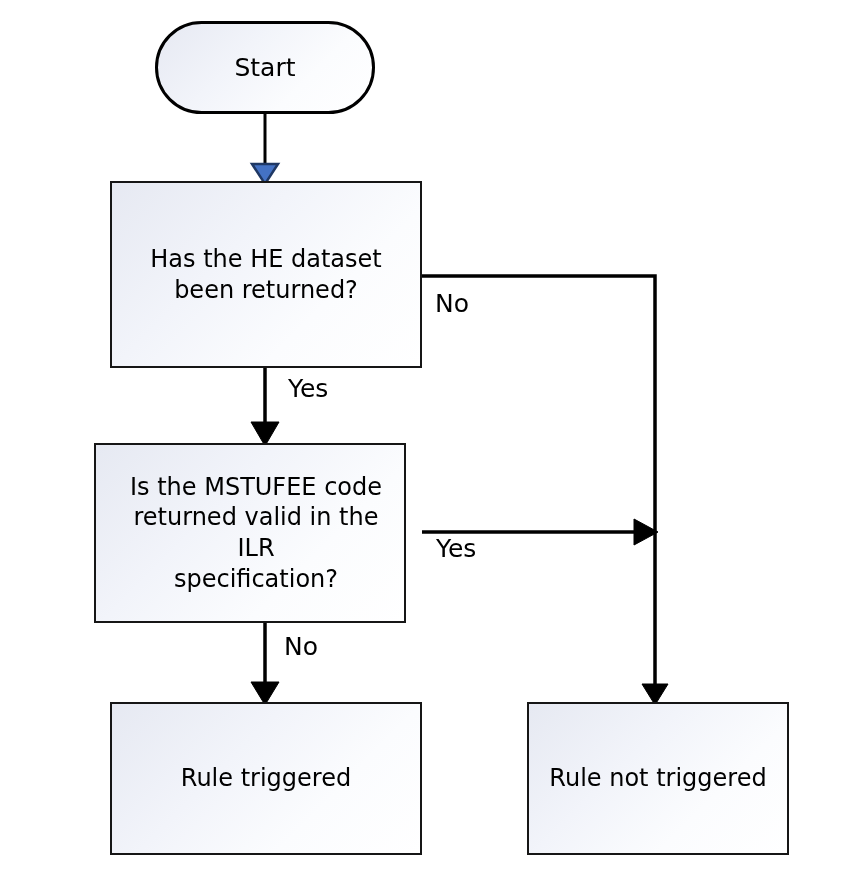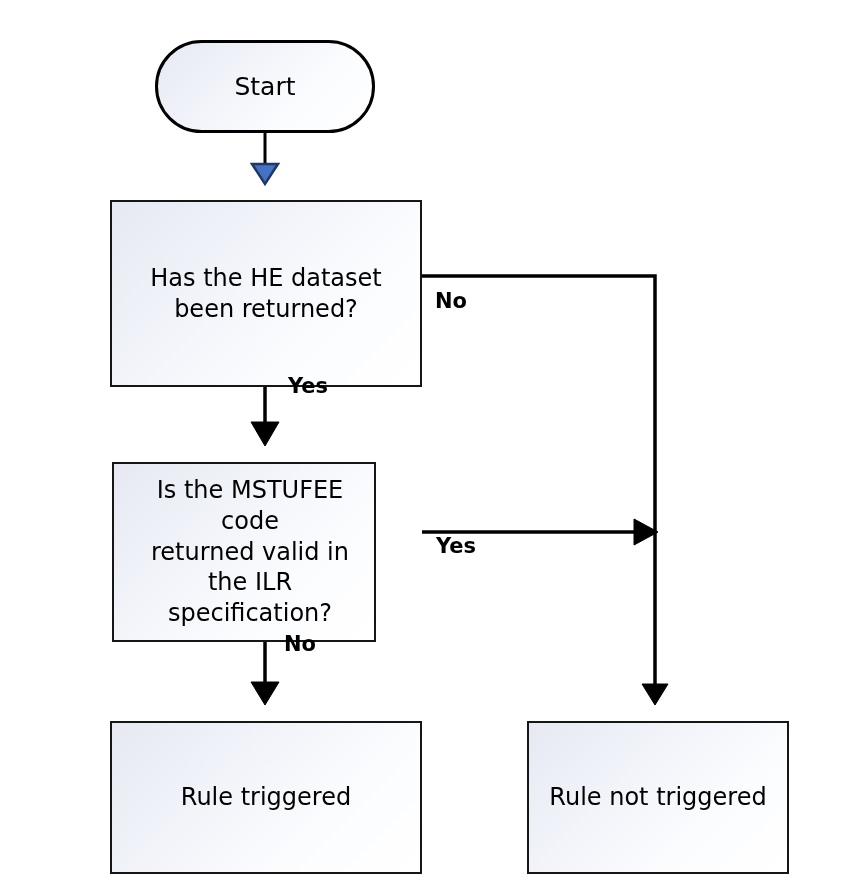--- a/index.html
+++ b/index.html
@@ -30,21 +30,20 @@
   .node {
     position: absolute;
     box-sizing: border-box;
     display: flex;
     align-items: center;
     justify-content: center;
     text-align: center;
     color: #000000;
     border: 2px solid #161616;
     background: linear-gradient(135deg, #e6e9f2 0%, #f2f4fa 38%, #fbfcfe 68%, #ffffff 100%);
-    margin-top: 19px;
   }
   .node .node-label {
     display: block;
     line-height: 1.28;
     padding: 0 8px;
     white-space: pre-line;
   }
 
   .terminator {
     border-radius: 999px;
@@ -57,44 +56,43 @@
     left: 155px;  top: 21px;
     width: 220px; height: 93px;
     font-size: 25px;
   }
   #node-decision-he {
     left: 110px;  top: 181px;
     width: 312px; height: 187px;
     font-size: 24px;
   }
   #node-decision-mstufee {
-    left: 112px;  top: 443px;
-    width: 264px; height: 180px;
+    left: 94px;  top: 443px;
+    width: 312px; height: 180px;
     font-size: 24px;
     padding-left: 12px;
   }
   #node-rule-triggered {
     left: 110px;  top: 702px;
     width: 312px; height: 153px;
     font-size: 24px;
   }
   #node-rule-not-triggered {
     left: 527px;  top: 702px;
     width: 262px; height: 153px;
     font-size: 24px;
   }
 
   
   .edge-label {
     position: absolute;
     color: #000000;
-    font-size: 21px;
+    font-size: 25px;
     line-height: 1;
     white-space: nowrap;
-    font-weight: bold;
   }
   #edge-label-he-no        { left: 435px; top: 291px; }
   #edge-label-he-yes       { left: 288px; top: 376px; }
   #edge-label-mstufee-yes  { left: 436px; top: 536px; }
   #edge-label-mstufee-no   { left: 284px; top: 634px; }
 </style>
 </head>
 <body>
 
 <div id="flowchart-canvas">

